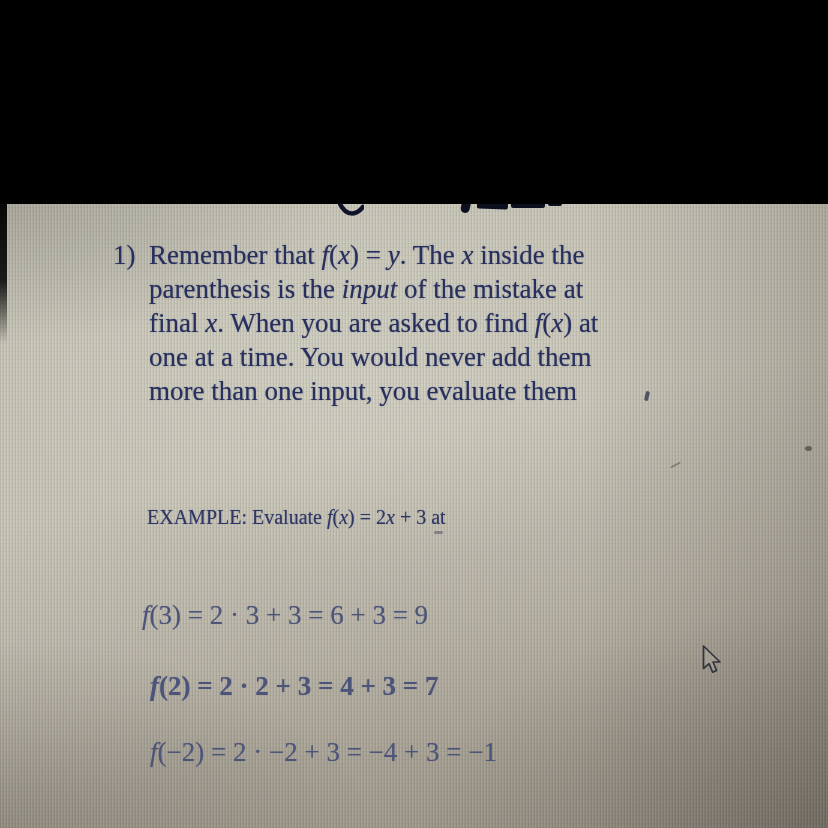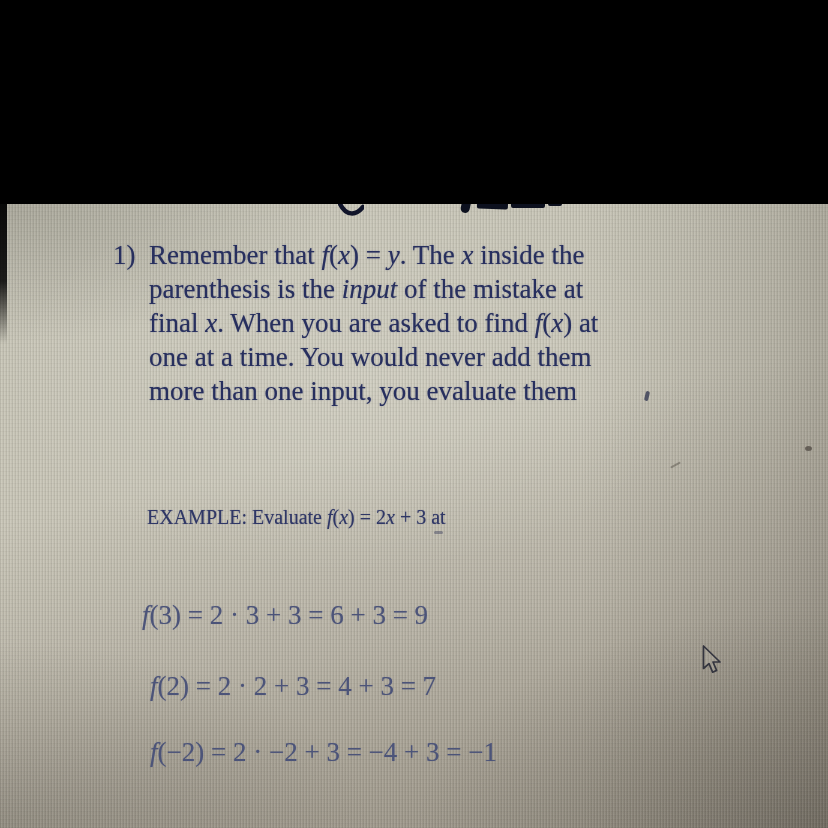--- a/index.html
+++ b/index.html
@@ -87,21 +87,21 @@
   }
   .example-block .tline { white-space: pre; }
 
   .work-line {
     font-size: 27px;
     white-space: pre;
     color: #4c5479;
     text-shadow: 0 0 1px rgba(76,84,121,0.45);
   }
   .work-0 { left: 142px; top: 600px; }
-  .work-1 { left: 150px; top: 671px; }
+  .work-1 { left: 150px; top: 671px; font-weight: bold; }
   .work-2 { left: 150px; top: 737px; }
 
   .i { font-style: italic; }
 
   
   .speck { position: absolute; z-index: 4; }
   .speck-1 { left: 645px; top: 391px; width: 4px; height: 10px; background: #3d4258; border-radius: 2px; transform: rotate(14deg); opacity: .85; }
   .speck-2 { left: 805px; top: 446px; width: 7px; height: 5px; background: rgba(58,52,46,0.6); border-radius: 50%; }
   .speck-3 { left: 434px; top: 531px; width: 9px; height: 3px; background: rgba(70,74,100,0.5); border-radius: 2px; }
   .speck-4 { left: 670px; top: 464px; width: 11px; height: 2px; background: rgba(80,76,66,0.45); border-radius: 2px; transform: rotate(-28deg); }

